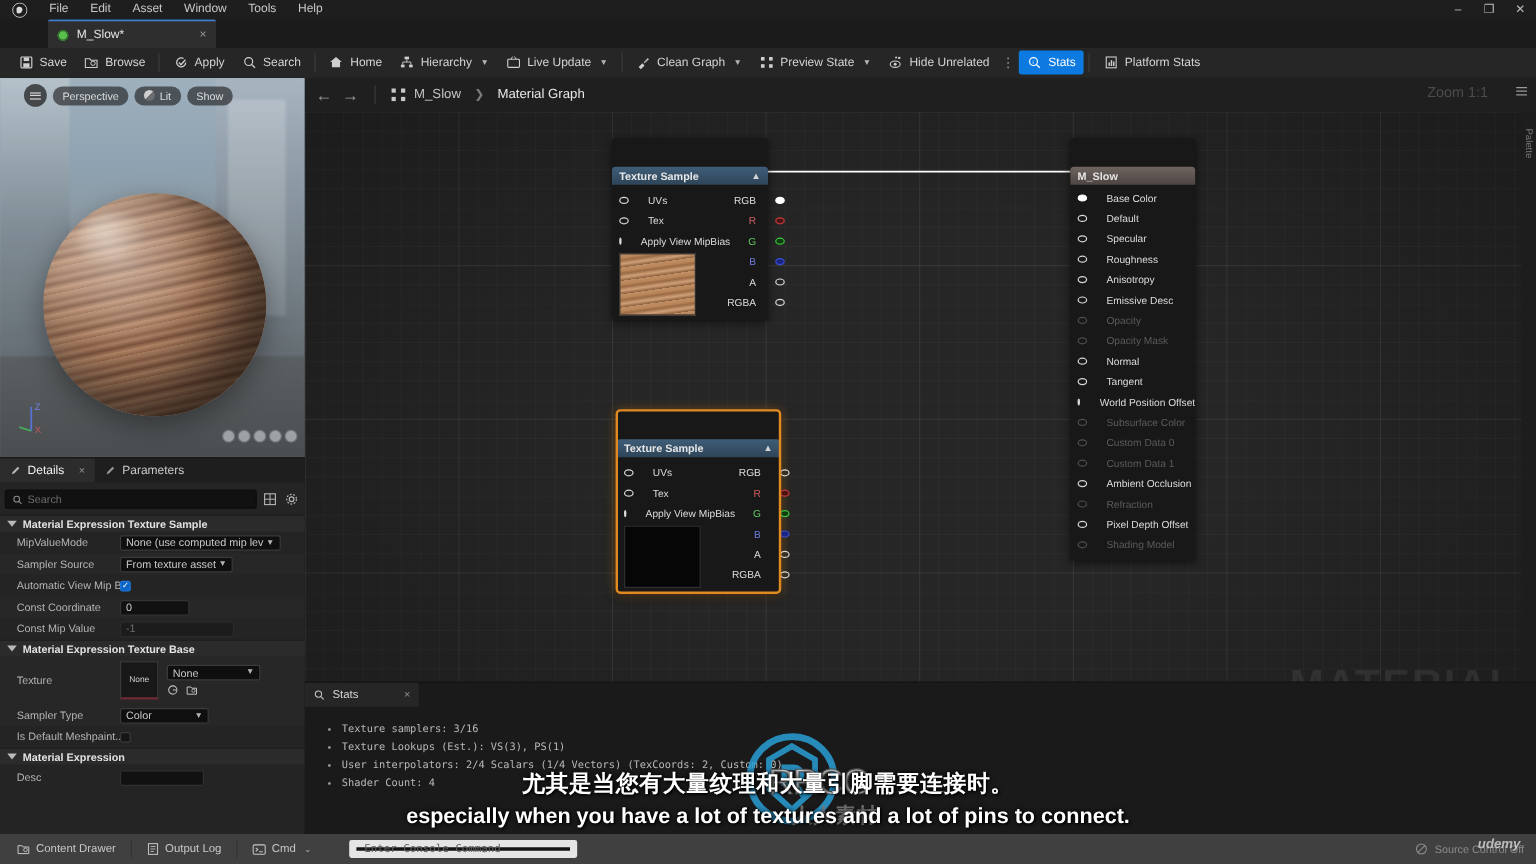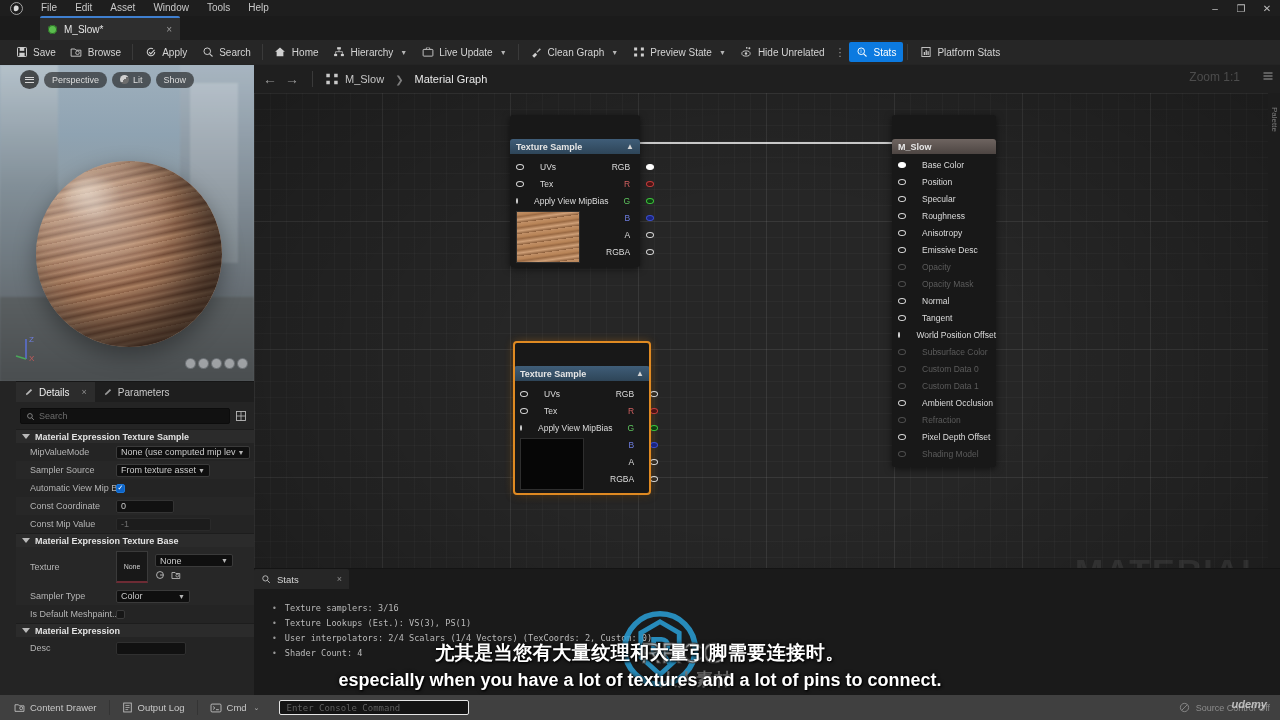--- a/index.html
+++ b/index.html
@@ -75,21 +75,21 @@
     font-size:9px; display:flex; align-items:center; padding:0 8px; gap:4px; }
   .vp-pill .circ { width:9px; height:9px; border-radius:50%;
     background:linear-gradient(135deg,#cfcfcf 50%,#6d6d6d 50%); }
   .vp-gizmo { position:absolute; left:12px; bottom:18px; width:36px; height:30px; }
   .vp-icons { position:absolute; right:6px; bottom:12px; display:flex; gap:2px; }
   .vp-ic { width:11px; height:11px; border-radius:50%;
     background:rgba(225,228,232,.55); border:1px solid rgba(90,95,100,.7); }
 
   
   .details { position:absolute; left:0; top:381px; width:254px; height:314px; background:#242424;
-    border-top:1px solid #161616;margin-left:16px; }
+    border-top:1px solid #161616; }
   .dtabs { height:20px; display:flex; align-items:stretch; background:#1e1e1e; }
   .dtab { display:flex; align-items:center; gap:5px; padding:0 8px; font-size:10px; color:#c9c9c9; }
   .dtab.sel { background:#2c2c2c; color:#efefef; }
   .dtab .x { color:#8e8e8e; font-size:9px; margin-left:7px; }
   .dsearch { height:20px; margin:4px 4px 3px 4px; display:flex; align-items:center; gap:4px; }
   .dsearch .box { flex:1; height:16px; background:#111; border:1px solid #0c0c0c; border-radius:2px;
     display:flex; align-items:center; padding:0 5px; gap:4px; }
   .dsearch .box span.ph { color:#6c6c6c; font-size:9px; }
   .dsq { width:9px; height:9px; }
   .dsearch .tool { width:14px; height:14px; color:#b9b9b9; display:flex; align-items:center; justify-content:center; }
@@ -191,23 +191,23 @@
   .stat-li { display:flex; align-items:flex-start; gap:8px; color:#b9b9b9;
     font-family:"DejaVu Sans Mono", monospace; font-size:8.6px; line-height:15px; }
   .stat-li .bu { color:#9a9a9a; font-size:8px; line-height:15px; }
 
   
   .botbar { position:absolute; left:0; top:695px; width:1280px; height:25px; background:#404040;
     display:flex; align-items:center; padding-left:6px; gap:0; }
   .bb-btn { display:flex; align-items:center; gap:5px; height:19px; padding:0 8px;
     color:#c8c8c8; font-size:9.5px; border-radius:2px; }
   .bb-sep { width:1px; height:15px; background:#343434; margin:0 4px; }
-  .cmdbox { width:190px; height:15px; background:#141414; border:1px solid #e5e5e5;
+  .cmdbox { width:190px; height:15px; background:#141414; border:6px solid #e5e5e5;
     border-radius:2px; color:#5f5f5f; font-size:9px; display:flex; align-items:center;
-    padding:0 6px; margin-left:12px; font-family:"DejaVu Sans Mono", monospace; }
+    padding:0 6px; margin-left:24px; font-family:"DejaVu Sans Mono", monospace; }
   .bb-right { margin-left:auto; display:flex; align-items:center; padding-right:10px; gap:6px; }
   .bb-right .txt { color:#8c8c8c; font-size:9px; }
 
   
   .sub-cn { position:absolute; left:0; top:640px; width:1280px; text-align:center;
     color:#ffffff; font-size:19px; font-weight:bold; text-shadow:0 0 4px #000,1px 1px 2px #000;
     letter-spacing:.5px; }
   .sub-en { position:absolute; left:0; top:670px; width:1280px; text-align:center;
     color:#ffffff; font-size:18px; font-weight:bold; text-shadow:0 0 4px #000,1px 1px 2px #000; }
   .wm { position:absolute; left:545px; top:608px; width:230px; height:82px;
@@ -704,21 +704,21 @@
       <div class="node-hdr mat">
         <span>M_Slow</span>
       </div>
       <div class="node-body" style="display:block; padding:2px 0 5px 0;">
         <div class="pin">
             <span class="pdot fill"></span>
             <span>Base Color</span>
           </div>
         <div class="pin">
             <span class="pdot"></span>
-            <span>Position</span>
+            <span>Default</span>
           </div>
         <div class="pin">
             <span class="pdot"></span>
             <span>Specular</span>
           </div>
         <div class="pin">
             <span class="pdot"></span>
             <span>Roughness</span>
           </div>
         <div class="pin">

